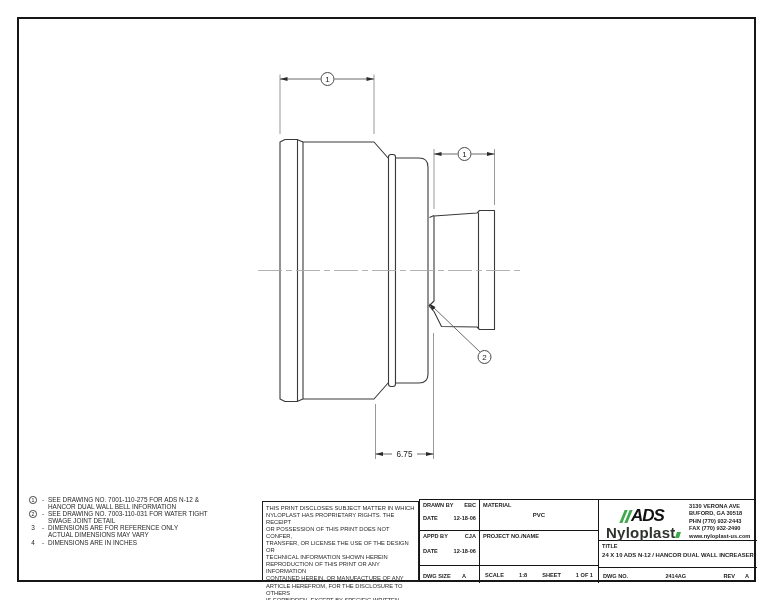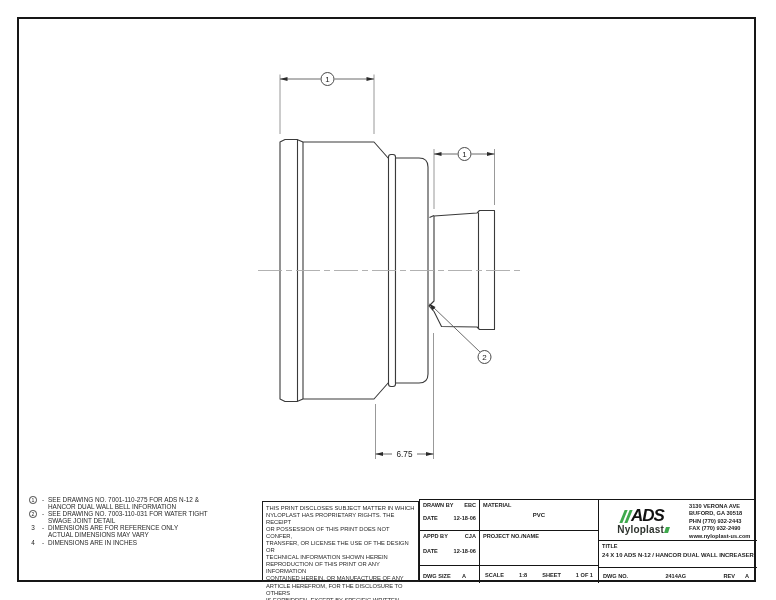--- a/index.html
+++ b/index.html
@@ -44,21 +44,21 @@
   .c-dwgno .no{flex:1;text-align:center;}
   .c-dwgno .rev{margin-right:10px;}
   .c-title .ttl{margin-top:3px;font-size:5.9px;}
 
   
   .c-logo{display:flex;}
   .logo-box{flex:0 0 88px;padding-top:6px;text-align:center;}
   .ads-row{display:flex;align-items:flex-end;justify-content:center;height:17px;}
   .slash{display:inline-block;width:3px;height:13px;margin-right:1.5px;transform:skewX(-22deg);}
   .ads-txt{font-size:17px;font-weight:bold;font-style:italic;letter-spacing:-1px;line-height:14px;color:#111;text-align:right;}
-  .nylo-row{margin-top:1px;font-size:10px;font-weight:bold;color:#2e332e;letter-spacing:0.2px;}
+  .nylo-row{margin-top:1px;font-size:15px;font-weight:bold;color:#2e332e;letter-spacing:0.2px;}
   .nylo-mark{display:inline-block;width:3.5px;height:6px;transform:skewX(-18deg);margin-left:1px;}
   .addr{flex:1;padding:3px 2px 0 2px;font-size:5.7px;line-height:7.4px;font-weight:bold;text-align:left;}
 </style>
 </head>
 <body>
 
 <div id="stage">
 
   <div class="page-border"></div>
 

